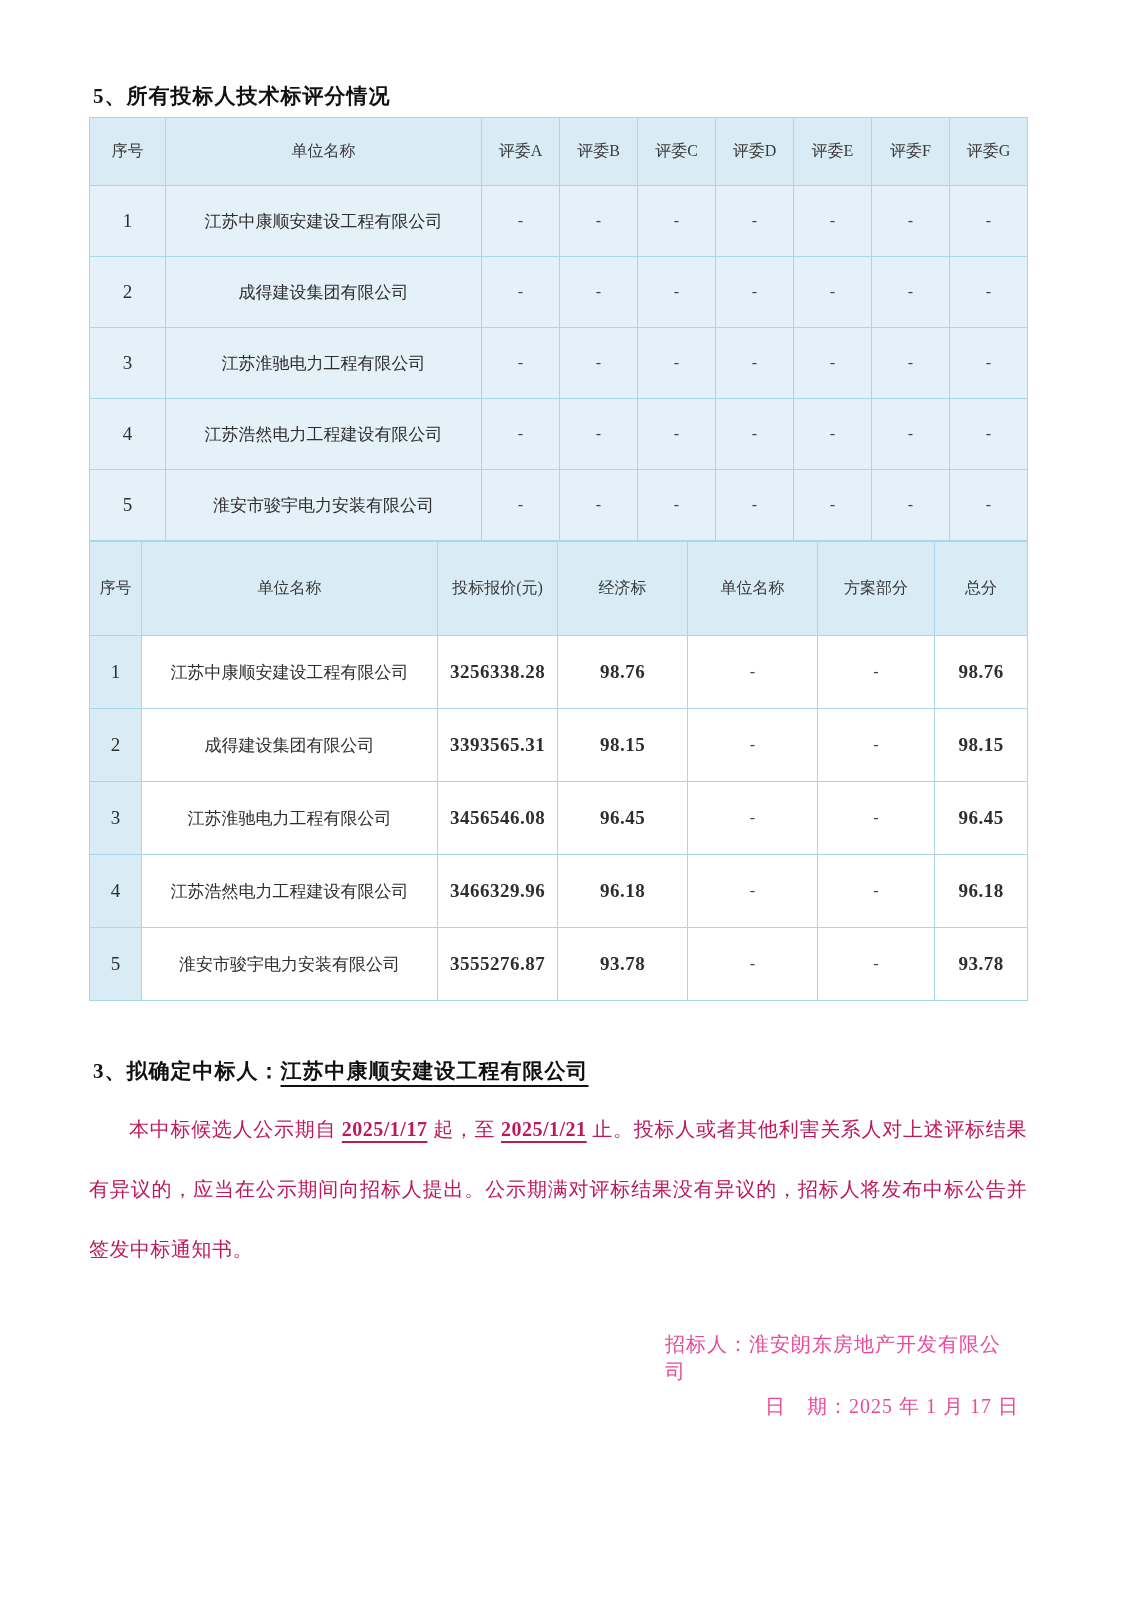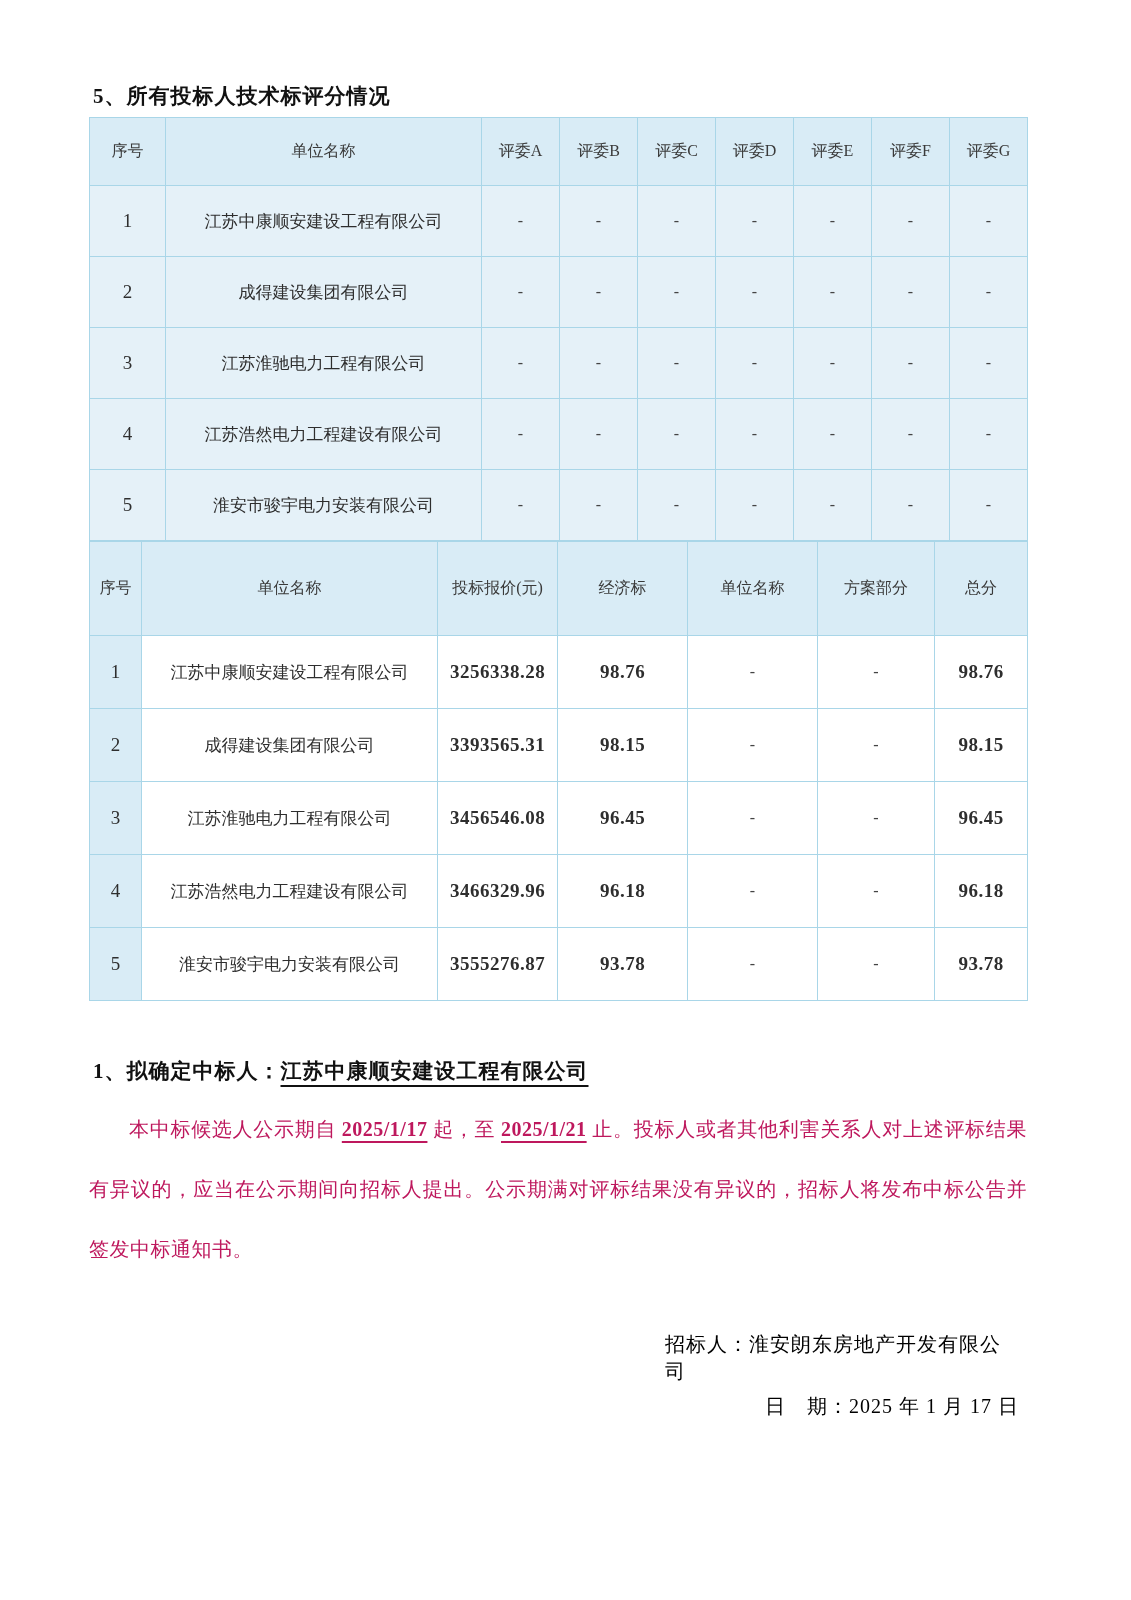--- a/index.html
+++ b/index.html
@@ -48,21 +48,21 @@
     margin-top:14px; font-size:20px; line-height:60px;
     text-indent:2em; text-align:justify; color:#be185d; letter-spacing:0.5px;
   }
   .notice .udate {
     font-weight:bold; text-decoration:underline;
     text-underline-offset:5px; text-decoration-thickness:2px;
     font-family:"Liberation Serif","DejaVu Serif",serif;
   }
   .footer {
     margin-top:52px; margin-left:auto; margin-right:8px;
-    width:354px; font-size:20px; color:#000000;
+    width:354px; font-size:20px; color:#ec4899;
   }
   .footer .line1 { text-align:left; letter-spacing:1px; }
   .footer .line2 { text-align:right; margin-top:8px; letter-spacing:1px; }
 </style>
 </head>
 <body>
 
 <div class="content">
 
   <div class="sec-title s5">5、所有投标人技术标评分情况</div>
@@ -215,21 +215,21 @@
         <td class="name">淮安市骏宇电力安装有限公司</td>
         <td class="num">3555276.87</td>
         <td class="num">93.78</td>
         <td class="dash">-</td>
         <td class="dash">-</td>
         <td class="num">93.78</td>
       </tr>
       </tbody>
   </table>
 
-  <div class="sec7"><span>1、拟确定中标人：</span><span class="winner">江苏中康顺安建设工程有限公司</span></div>
+  <div class="sec7"><span>3、拟确定中标人：</span><span class="winner">江苏中康顺安建设工程有限公司</span></div>
 
   <div class="notice"><span>本中标候选人公示期自 </span><span class="udate">2025/1/17</span><span> 起，至 </span><span class="udate">2025/1/21</span><span> 止。投标人或者其他利害关系人对上述评标结果有异议的，应当在公示期间向招标人提出。公示期满对评标结果没有异议的，招标人将发布中标公告并签发中标通知书。</span></div>
 
   <div class="footer">
     <div class="line1">招标人：淮安朗东房地产开发有限公司</div>
     <div class="line2">日　期：2025 年 1 月 17 日</div>
   </div>
 
 </div>
 

